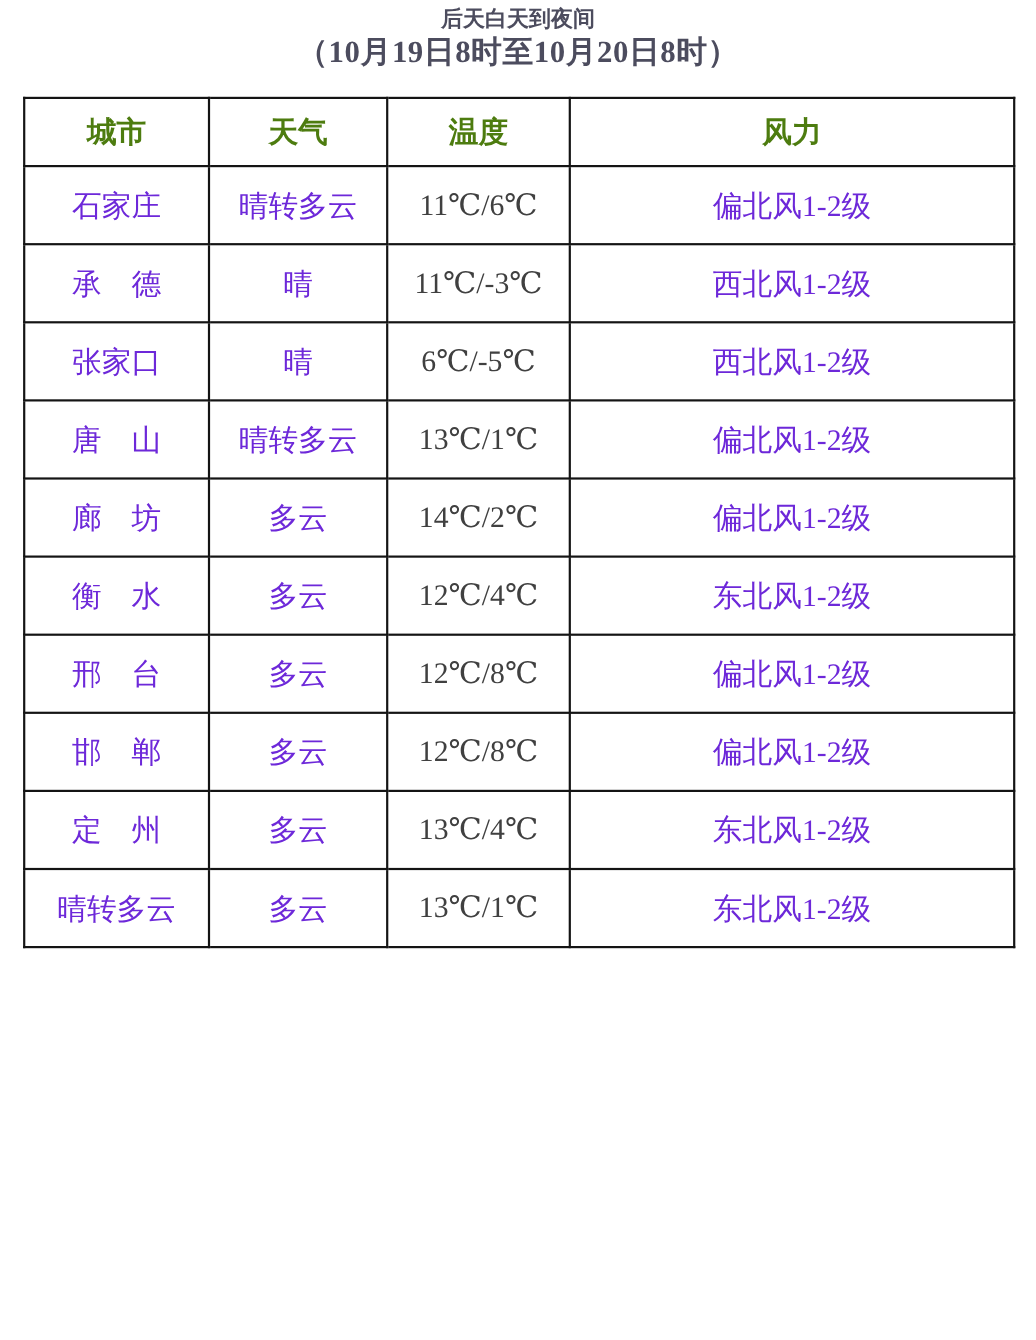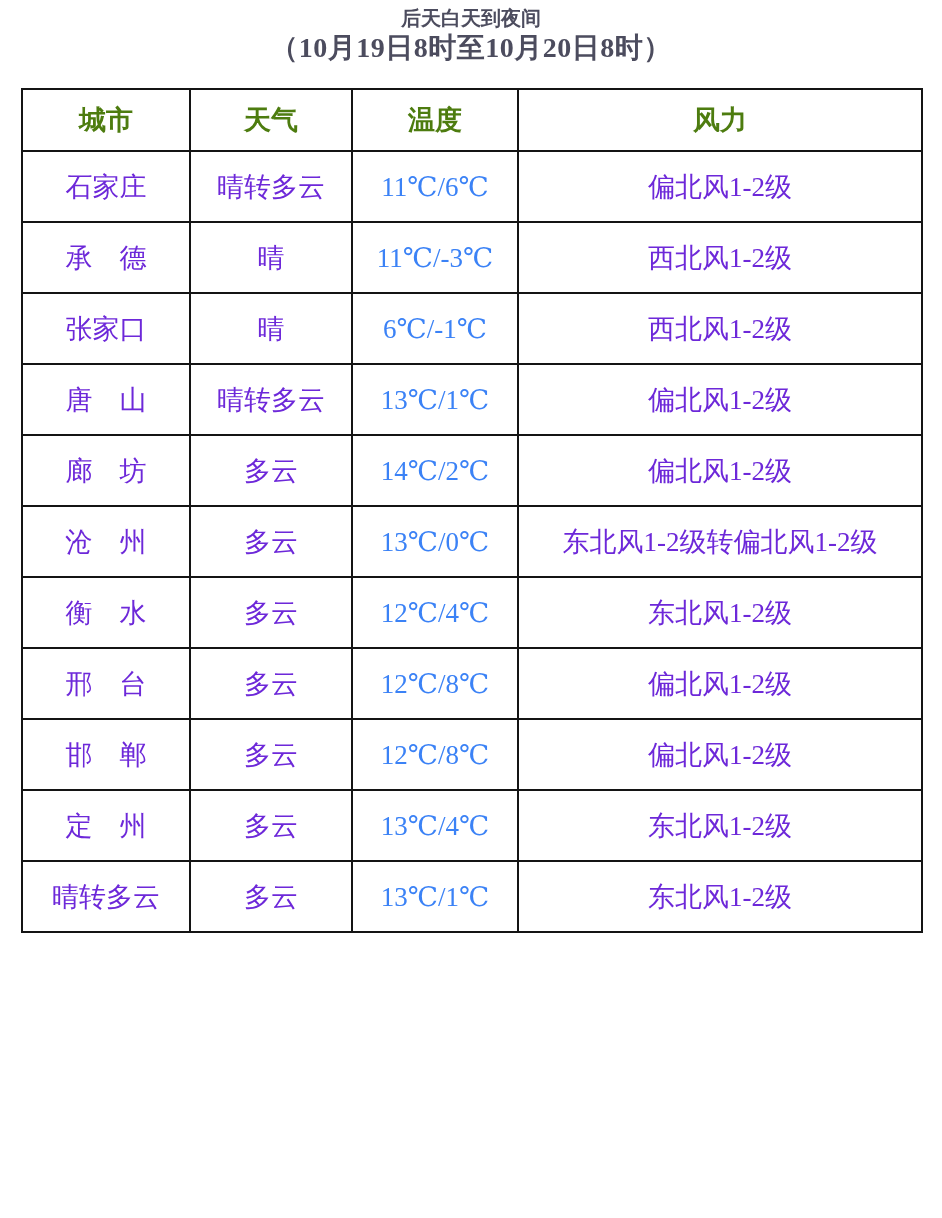--- a/index.html
+++ b/index.html
@@ -40,21 +40,21 @@
     font-size: 27px;
     font-weight: bold;
     color: #4d7c0f;
   }
   td {
     height: 71px;
     font-size: 27px;
     font-weight: normal;
     color: #6d28d9;
   }
-  td.temp { color: #3b82f6; border-radius: 22px; }
+  td.temp { color: #404040; border-radius: 22px; }
   col.c-city    { width: 168px; }
   col.c-weather { width: 162px; }
   col.c-temp    { width: 166px; }
   col.c-wind    { width: 404px; }
 </style>
 </head>
 <body>
 
 <div class="title-block">
   <div class="title-line1">后天白天到夜间</div>
@@ -87,46 +87,40 @@
   <tr>
     <td>承 德</td>
     <td>晴</td>
     <td class="temp">11℃/-3℃</td>
     <td>西北风1-2级</td>
   </tr>
 
   <tr>
     <td>张家口</td>
     <td>晴</td>
-    <td class="temp">6℃/-1℃</td>
+    <td class="temp">6℃/-5℃</td>
     <td>西北风1-2级</td>
   </tr>
 
 
   <tr>
     <td>唐 山</td>
     <td>晴转多云</td>
     <td class="temp">13℃/1℃</td>
     <td>偏北风1-2级</td>
   </tr>
 
   <tr>
     <td>廊 坊</td>
     <td>多云</td>
     <td class="temp">14℃/2℃</td>
     <td>偏北风1-2级</td>
   </tr>
 
 
-  <tr>
-    <td>沧 州</td>
-    <td>多云</td>
-    <td class="temp">13℃/0℃</td>
-    <td>东北风1-2级转偏北风1-2级</td>
-  </tr>
 
   <tr>
     <td>衡 水</td>
     <td>多云</td>
     <td class="temp">12℃/4℃</td>
     <td>东北风1-2级</td>
   </tr>
 
   <tr>
     <td>邢 台</td>

